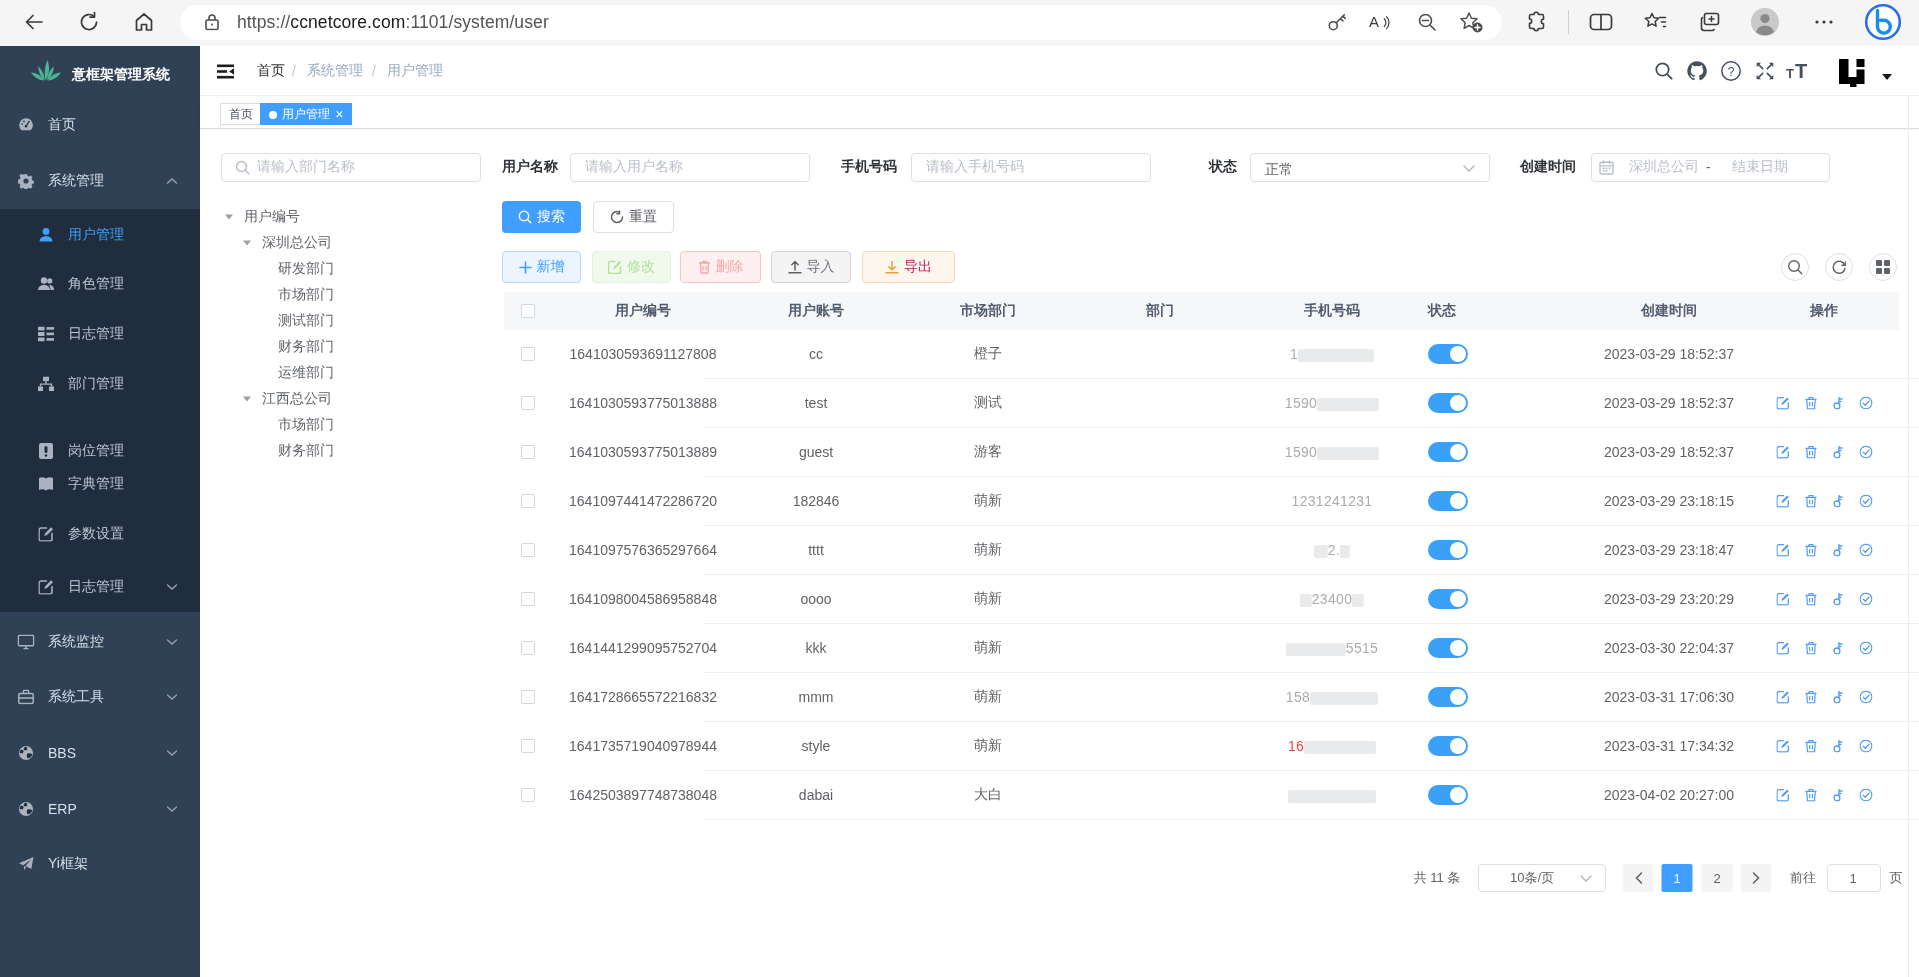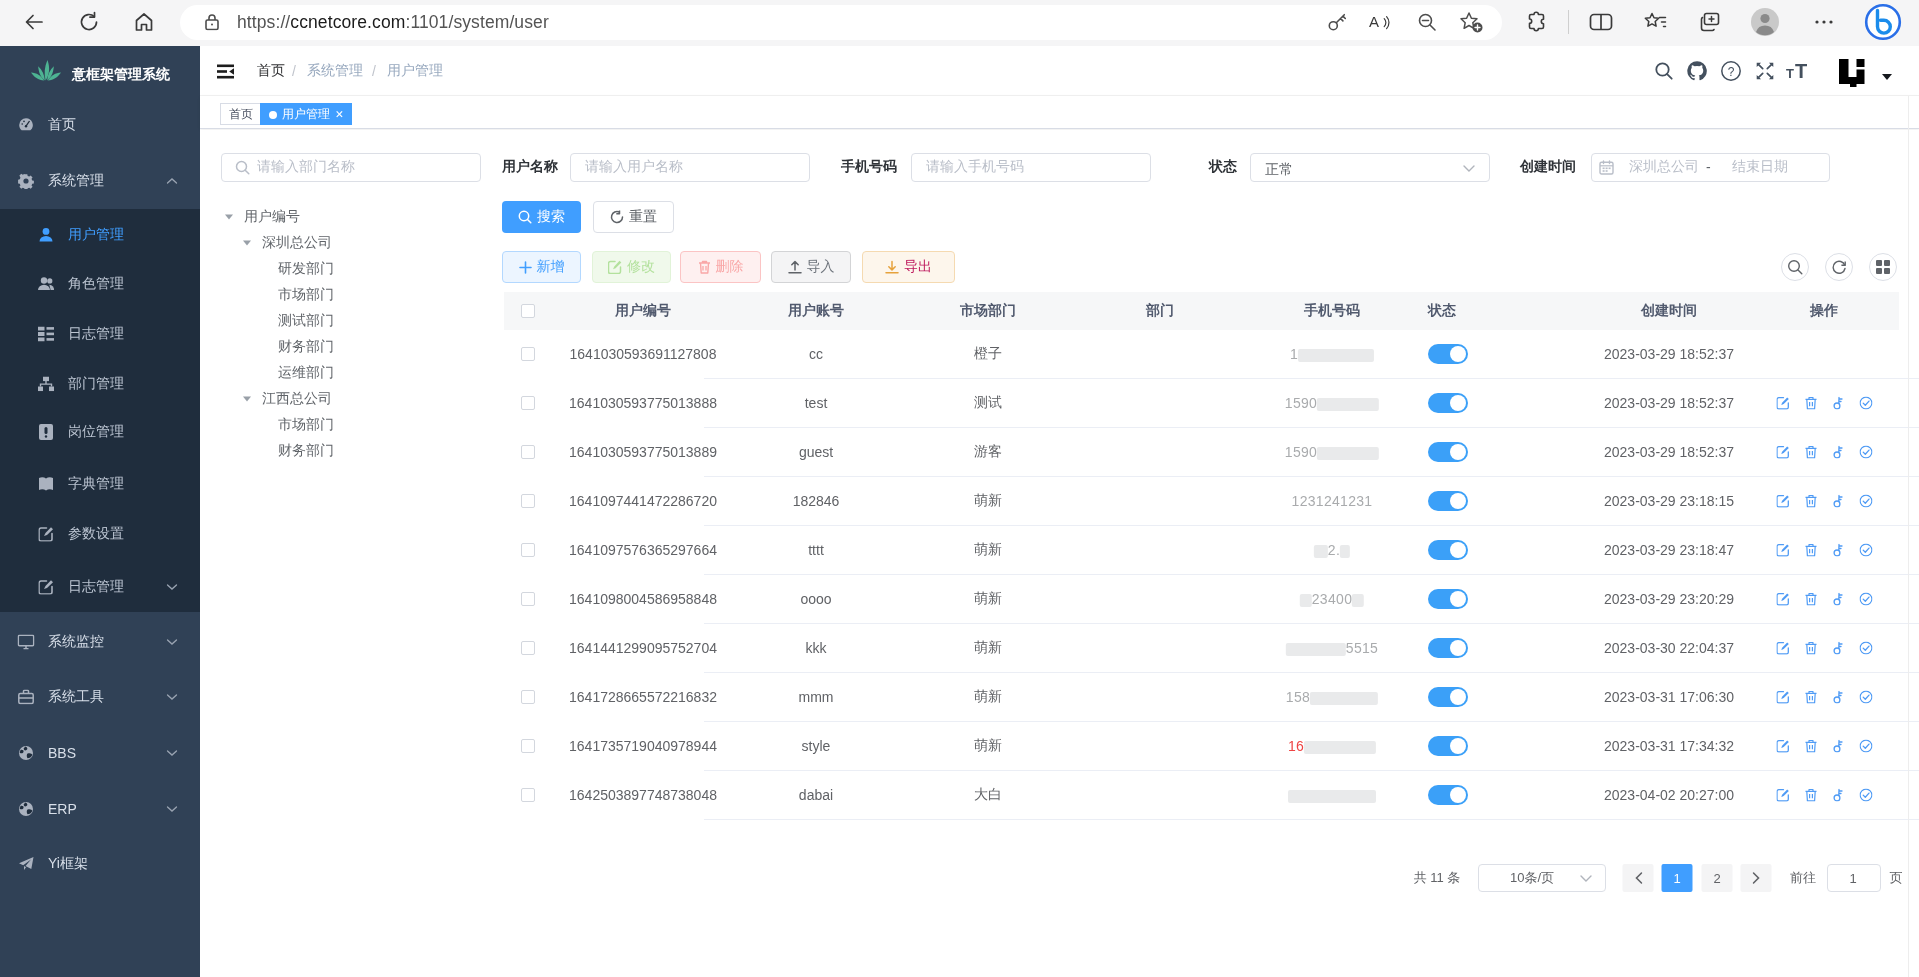--- a/index.html
+++ b/index.html
@@ -226,21 +226,21 @@
       <span class="ic" style="left:46px">
         <svg width="16" height="15" viewBox="0 0 16 15" style="">
           <rect x="5" y="0" width="6" height="4.6" fill="#aab2bf"></rect>
           <rect x="0" y="10" width="5" height="4.6" fill="#aab2bf"></rect>
           <rect x="11" y="10" width="5" height="4.6" fill="#aab2bf"></rect>
           <path d="M8 4.6v3M2.5 10V7.6H13.5V10" stroke="#aab2bf" stroke-width="1.4" fill="none"></path>
         </svg>
       </span>
       <span class="t">部门管理</span>
     </div>
-<div class="mi smi" style="top:369px;height:34px">
+<div class="mi smi" style="top:388px;height:34px">
       <span class="ic" style="left:46px">
         <svg width="14" height="16" viewBox="0 0 14 16" style="">
           <rect x="0" y="0" width="14" height="16" rx="2" fill="#aab2bf"></rect>
           <rect x="5.5" y="3" width="3" height="7" rx="1.5" fill="#1f2d3d"></rect>
           <circle cx="7" cy="12.5" r="1.2" fill="#1f2d3d"></circle>
         </svg>
       </span>
       <span class="t">岗位管理</span>
     </div>
 <div class="mi smi" style="top:421px;height:34px">

